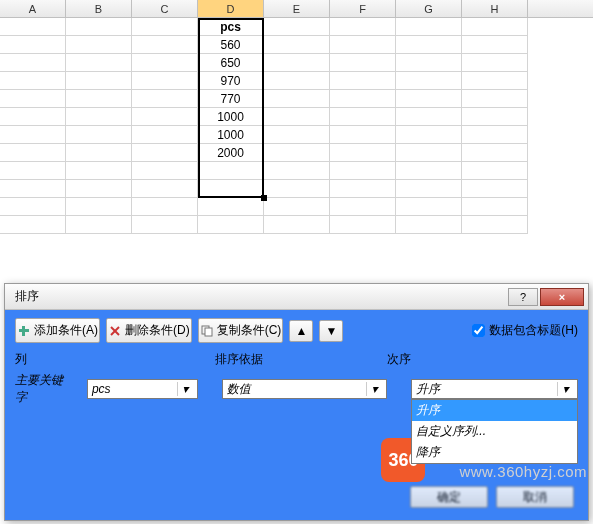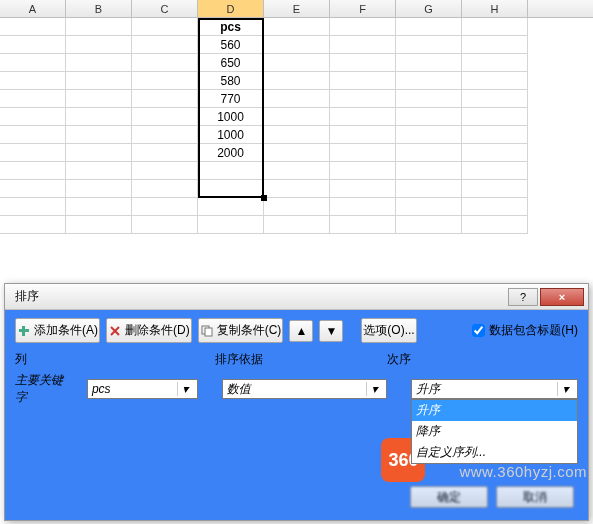--- a/index.html
+++ b/index.html
@@ -108,21 +108,21 @@
         <div class="cell">650</div>
         <div class="cell"></div>
         <div class="cell"></div>
         <div class="cell"></div>
         <div class="cell"></div>
       </div>
       <div class="row">
         <div class="cell"></div>
         <div class="cell"></div>
         <div class="cell"></div>
-        <div class="cell">580</div>
+        <div class="cell">970</div>
         <div class="cell"></div>
         <div class="cell"></div>
         <div class="cell"></div>
         <div class="cell"></div>
       </div>
       <div class="row">
         <div class="cell"></div>
         <div class="cell"></div>
         <div class="cell"></div>
         <div class="cell">770</div>
@@ -243,23 +243,20 @@
         </span>
       <span>复制条件(C)</span>
     </div>
     <div class="tbtn arrow-btn">
         <span class="ico">▲</span>
       </div>
     <div class="tbtn arrow-btn">
         <span class="ico">▼</span>
       </div>
     <div class="spacer"></div>
-    <div class="tbtn">
-        <span>选项(O)...</span>
-      </div>
     <label class="chk">
       <input type="checkbox" checked="" style="">
       <span>数据包含标题(H)</span>
     </label>
   </div>
 
   <div class="columns-hdr">
     <div class="col c1">列</div>
     <div class="col c2">排序依据</div>
     <div class="col c3">次序</div>
@@ -273,22 +270,22 @@
     </div>
     <div class="sel s2">
       <span class="val">数值</span>
       <span class="dd">▾</span>
     </div>
     <div class="sel s3">
       <span class="val">升序</span>
       <span class="dd">▾</span>
       <div class="dropdown-list" id="orderdd">
           <div class="opt sel-opt">升序</div>
+          <div class="opt">自定义序列...</div>
           <div class="opt">降序</div>
-          <div class="opt">自定义序列...</div>
         </div>
     </div>
   </div>
 
   <div class="body-fill"></div>
 
   <div class="dlg-buttons">
     <button class="dlg-btn">确定</button>
     <button class="dlg-btn">取消</button>
   </div>

